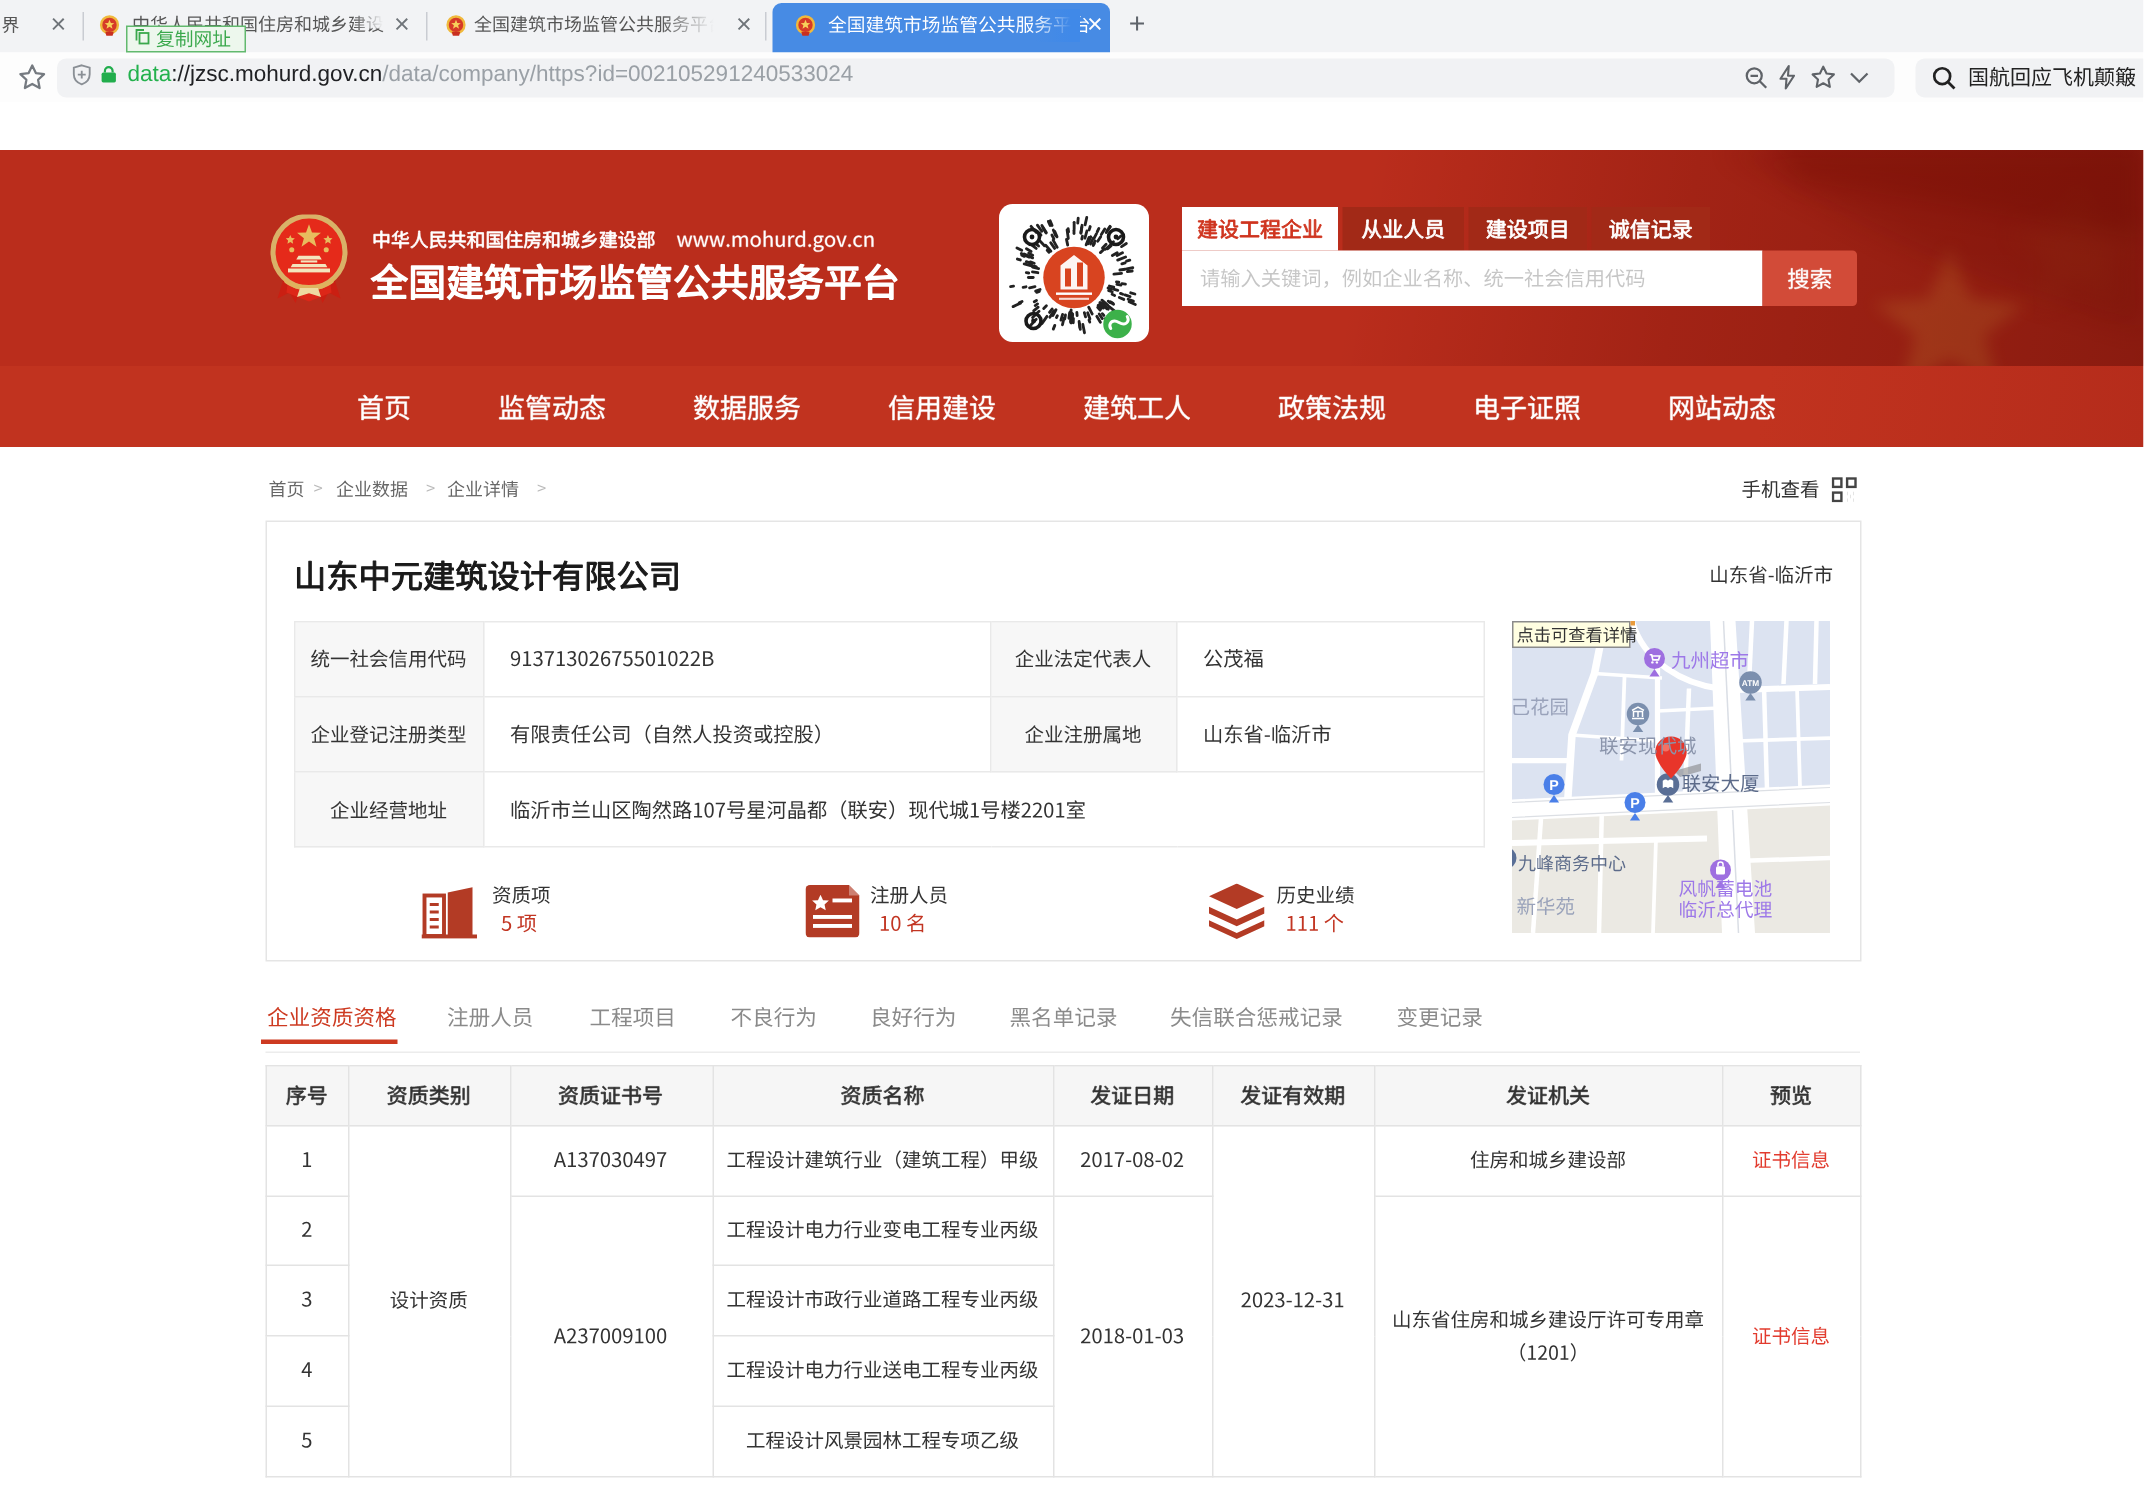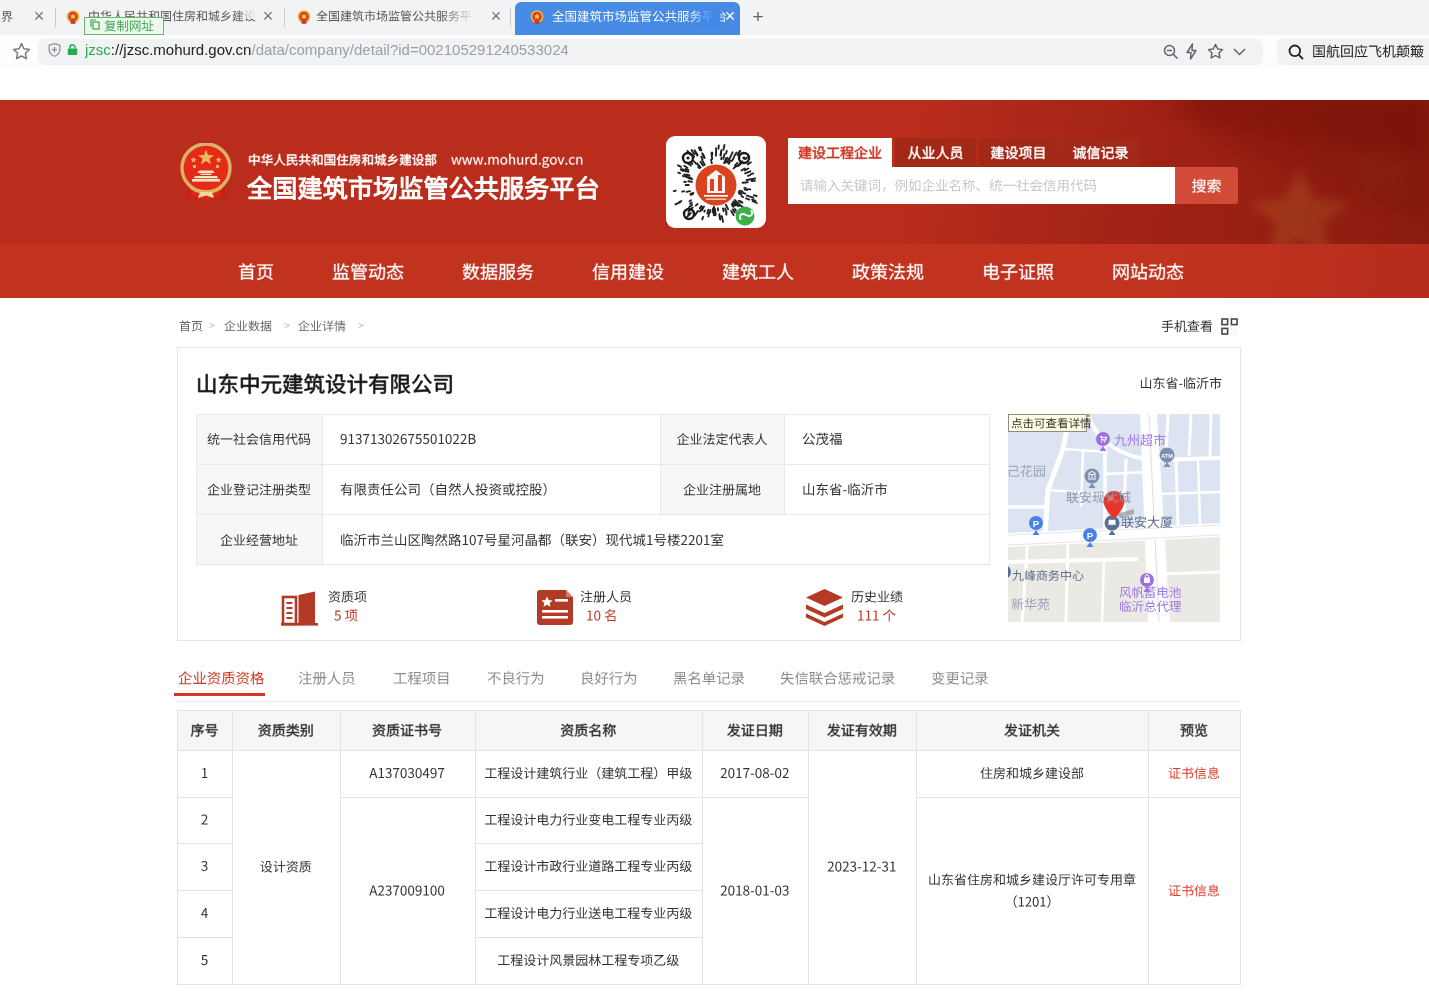--- a/index.html
+++ b/index.html
@@ -72,21 +72,21 @@
     <path d="M9.5 1.6 11.9 6.7 17.4 7.4 13.4 11.2 14.4 16.7 9.5 14 4.6 16.7 5.6 11.2 1.6 7.4 7.1 6.7Z" stroke-linejoin="round"></path>
   </svg>
 <svg class="abs" style="left:47px;top:42px" width="15" height="16" viewBox="0 0 17 17" fill="none" stroke="#8a8f95" stroke-width="1.4">
     <path d="M8.5 1.2 14.5 3v5c0 4-3 6.6-6 7.6-3-1-6-3.6-6-7.6V3Z"></path>
     <path d="M8.5 5.2v6M5.5 8.2h6"></path>
   </svg>
 <svg class="abs" style="left:67px;top:43px" width="11" height="13" viewBox="0 0 15 16">
     <rect x="1" y="6.5" width="13" height="9" rx="1.5" fill="#21ad4c"></rect>
     <path d="M4 6.5V5a3.5 3.5 0 0 1 7 0v1.5" fill="none" stroke="#21ad4c" stroke-width="2"></path>
   </svg>
-<div id="urltext"><span class="grn">jzsc</span>://jzsc.mohurd.gov.cn<span class="gry">/data/company/detail?id=002105291240533024</span></div>
+<div id="urltext"><span class="grn">data</span>://jzsc.mohurd.gov.cn<span class="gry">/data/company/https?id=002105291240533024</span></div>
 <svg class="abs" style="left:1163px;top:44px" width="16" height="16" viewBox="0 0 16 16" fill="none" stroke="#5f6368" stroke-width="1.5">
     <circle cx="6.5" cy="6.5" r="5"></circle>
     <path d="M10.2 10.2 14.5 14.5M4 6.5h5"></path>
   </svg>
 <svg class="abs" style="left:1185px;top:43px" width="13" height="17" viewBox="0 0 13 17" fill="none" stroke="#5f6368" stroke-width="1.4">
     <path d="M7.5 1 2 9.5h4L5.5 16 11 7.5H7Z" stroke-linejoin="round"></path>
   </svg>
 <svg class="abs" style="left:1207px;top:43px" width="17" height="17" viewBox="0 0 17 17" fill="none" stroke="#5f6368" stroke-width="1.4">
     <path d="M8.5 1.4 10.7 6 15.6 6.6 12 10 12.9 14.9 8.5 12.5 4.1 14.9 5 10 1.4 6.6 6.3 6Z" stroke-linejoin="round"></path>
   </svg>

